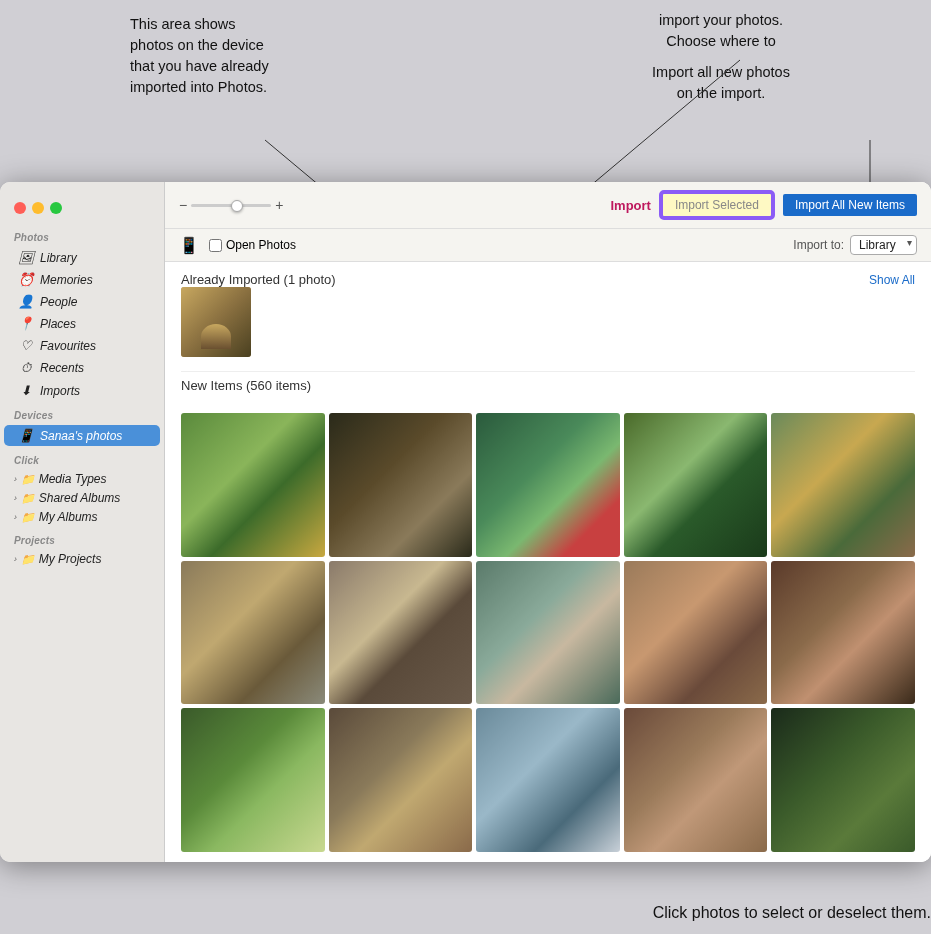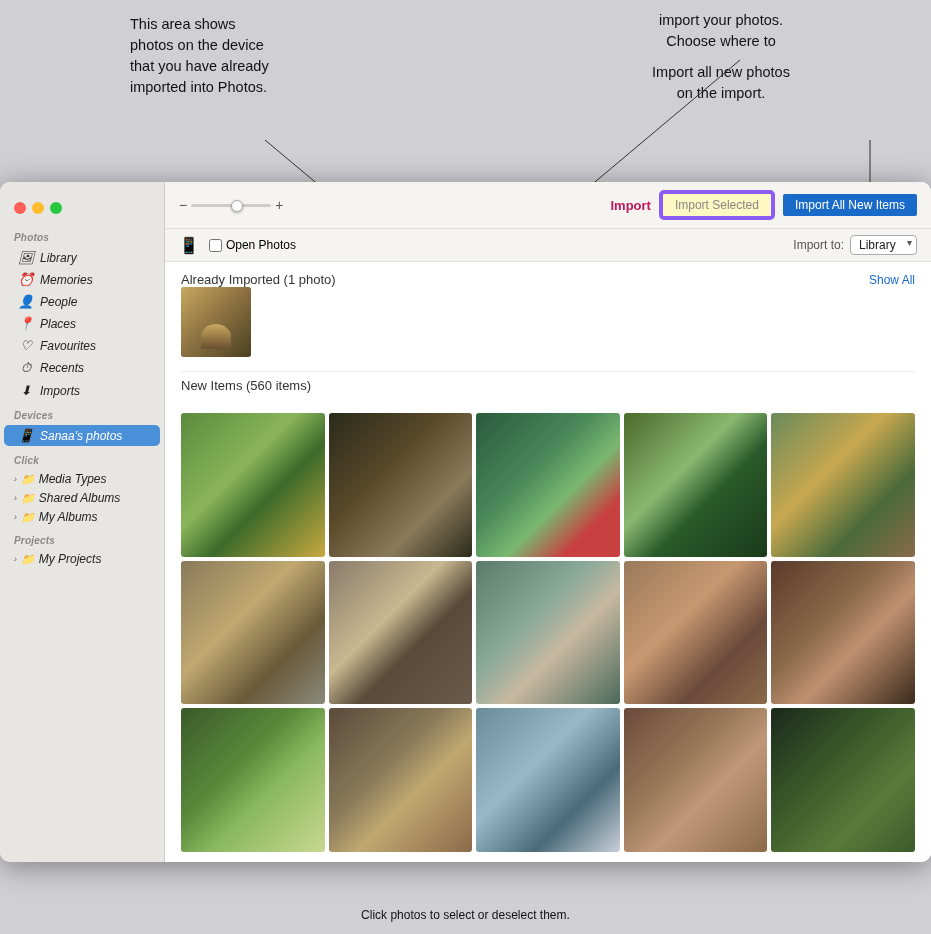--- a/index.html
+++ b/index.html
@@ -355,22 +355,22 @@
       color: #111;
       text-align: center;
       width: 240px;
     }
 
     .bottom-text-area {
       position: absolute;
       bottom: 10px;
       left: 0;
       width: 100%;
-      text-align: center;
-      font-size: 12px;
+      text-align: right;
+      font-size: 16px;
       color: #111;
       line-height: 1.4;
     }
 
     
     svg.lines {
       position: absolute;
       top: 0; left: 0;
       width: 100%;
       height: 100%;

